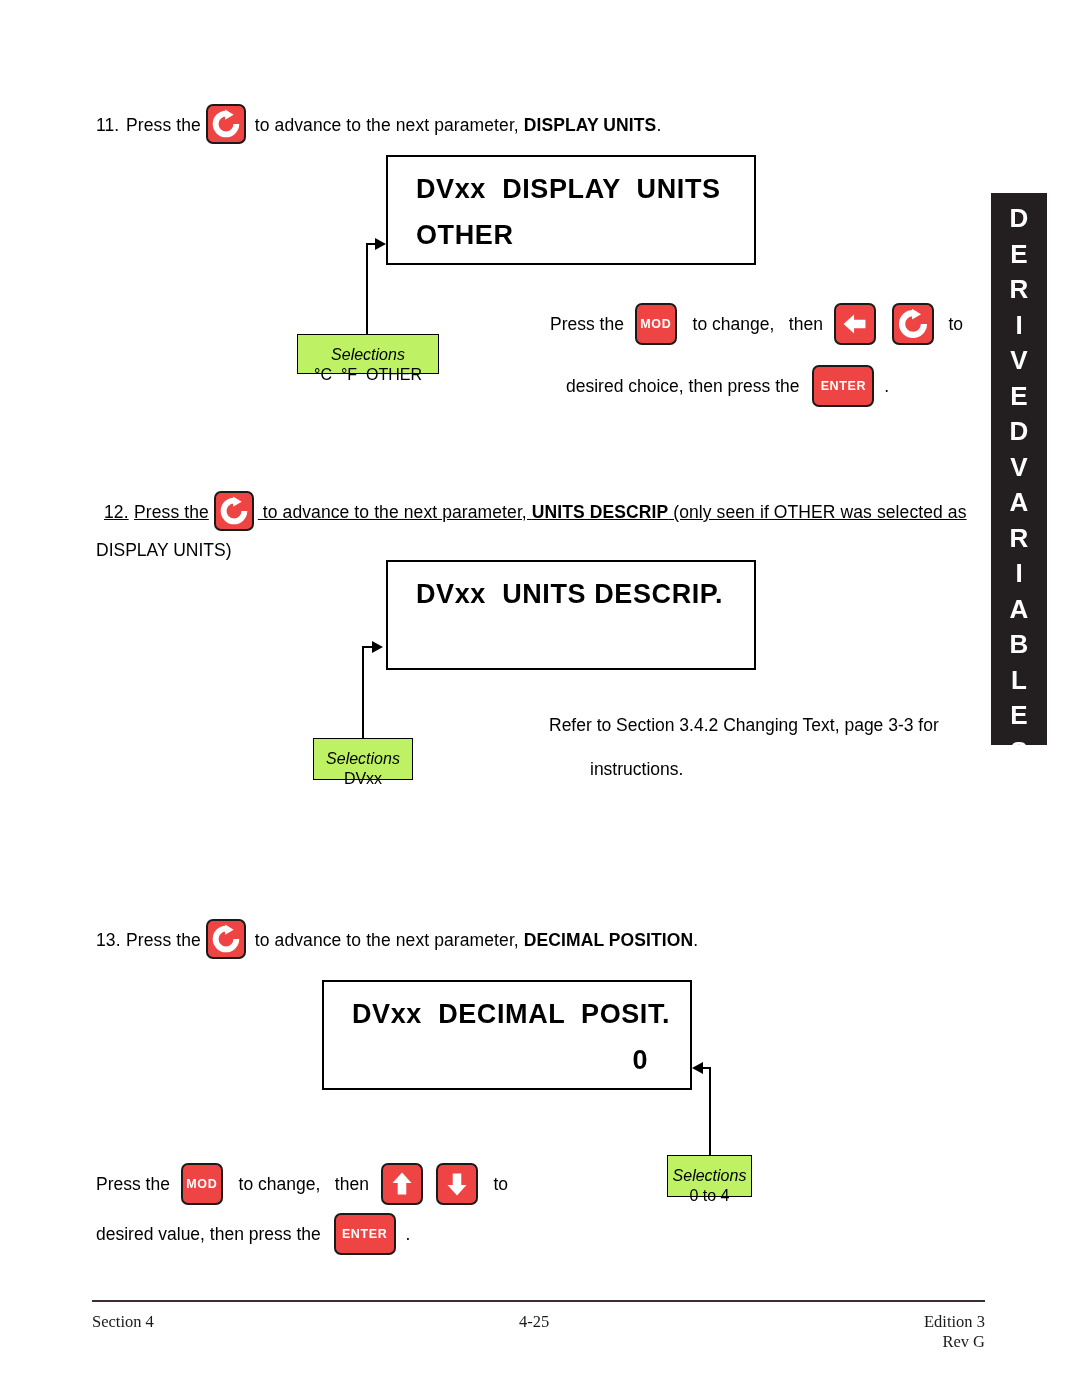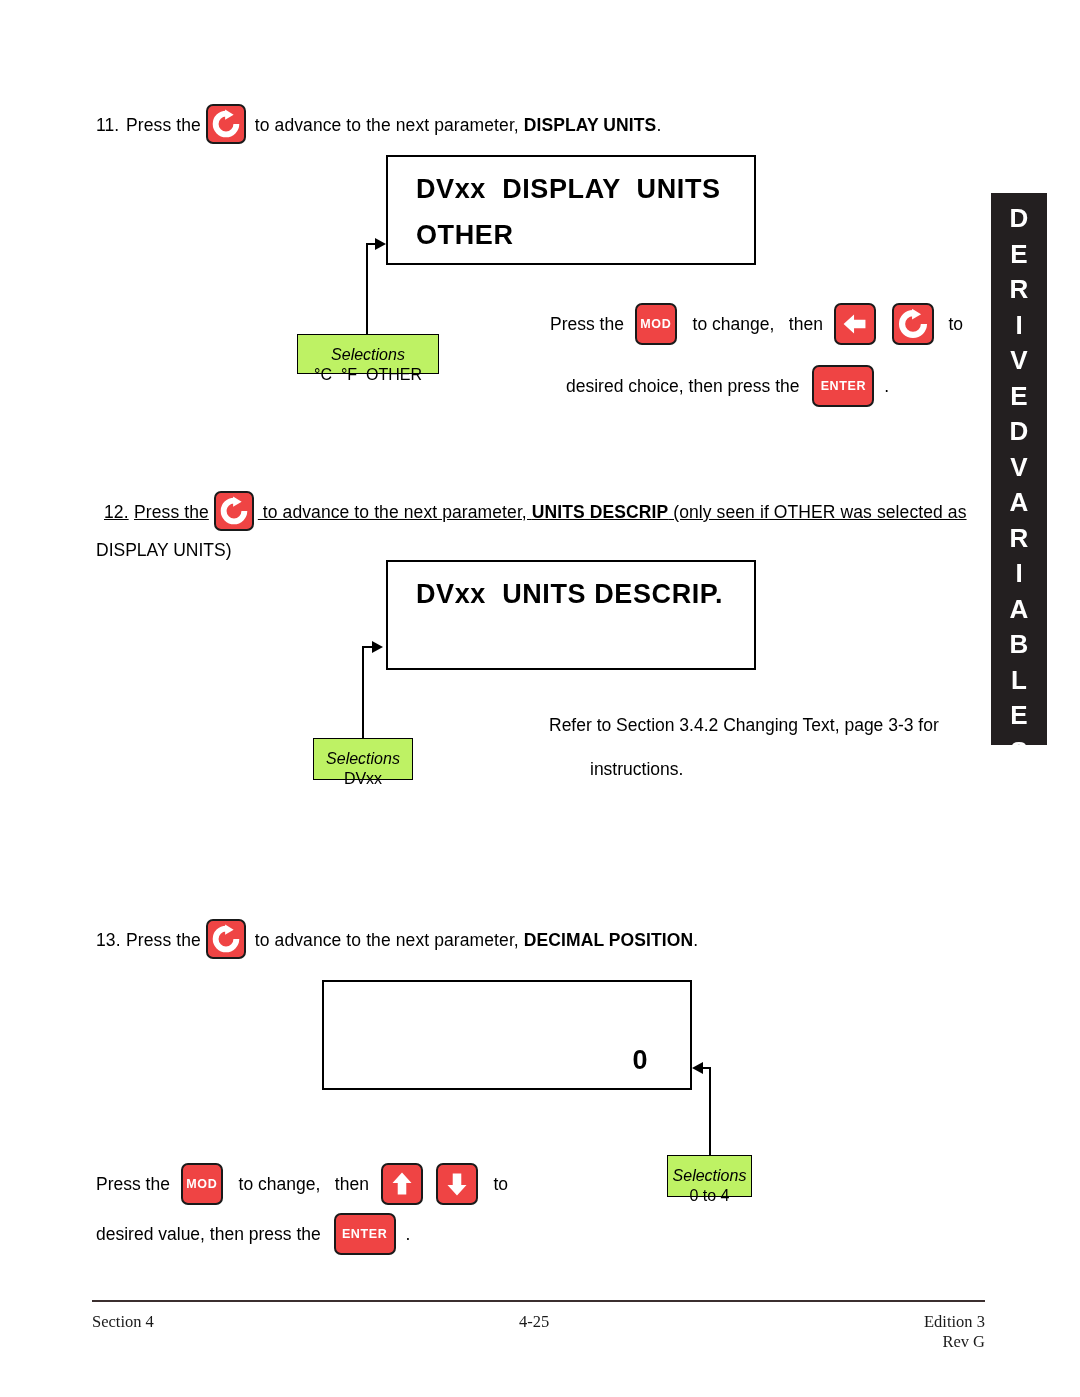--- a/index.html
+++ b/index.html
@@ -290,20 +290,21 @@
         <path d="M20 8.5 A11.5 11.5 0 1 0 31.5 20" fill="none" stroke="#fff" stroke-width="6.5"></path>
         <path d="M19 4 L28.5 9.8 L19 15.2 Z" fill="#fff"></path>
       </svg>
     </span>
     <span class="txt"> to advance to the next parameter, </span>
     <span class="txt bold">DECIMAL POSITION</span>
     <span class="txt">.</span>
   </div>
 
   <div class="lcd" style="left:322px; top:980px; width:370px; height:110px;">
+    <span class="lcd-line" style="left:28px; top:17px;">DVxx  DECIMAL  POSIT.</span>
     <span class="lcd-line" style="right:42px; top:63px;">0</span>
   </div>
 
   <div class="conn v" style="left:709px; top:1067px; height:91px;"></div>
   <div class="conn h" style="left:700px; top:1067px; width:11px;"></div>
   <div class="arrow-head arrow-left" style="left:692px; top:1062px;"></div>
 
   <div class="sel-box" style="left:667px; top:1155px; width:85px; height:42px;">
     <span class="sel-title">Selections</span>
     <span class="sel-value">0 to 4</span>

